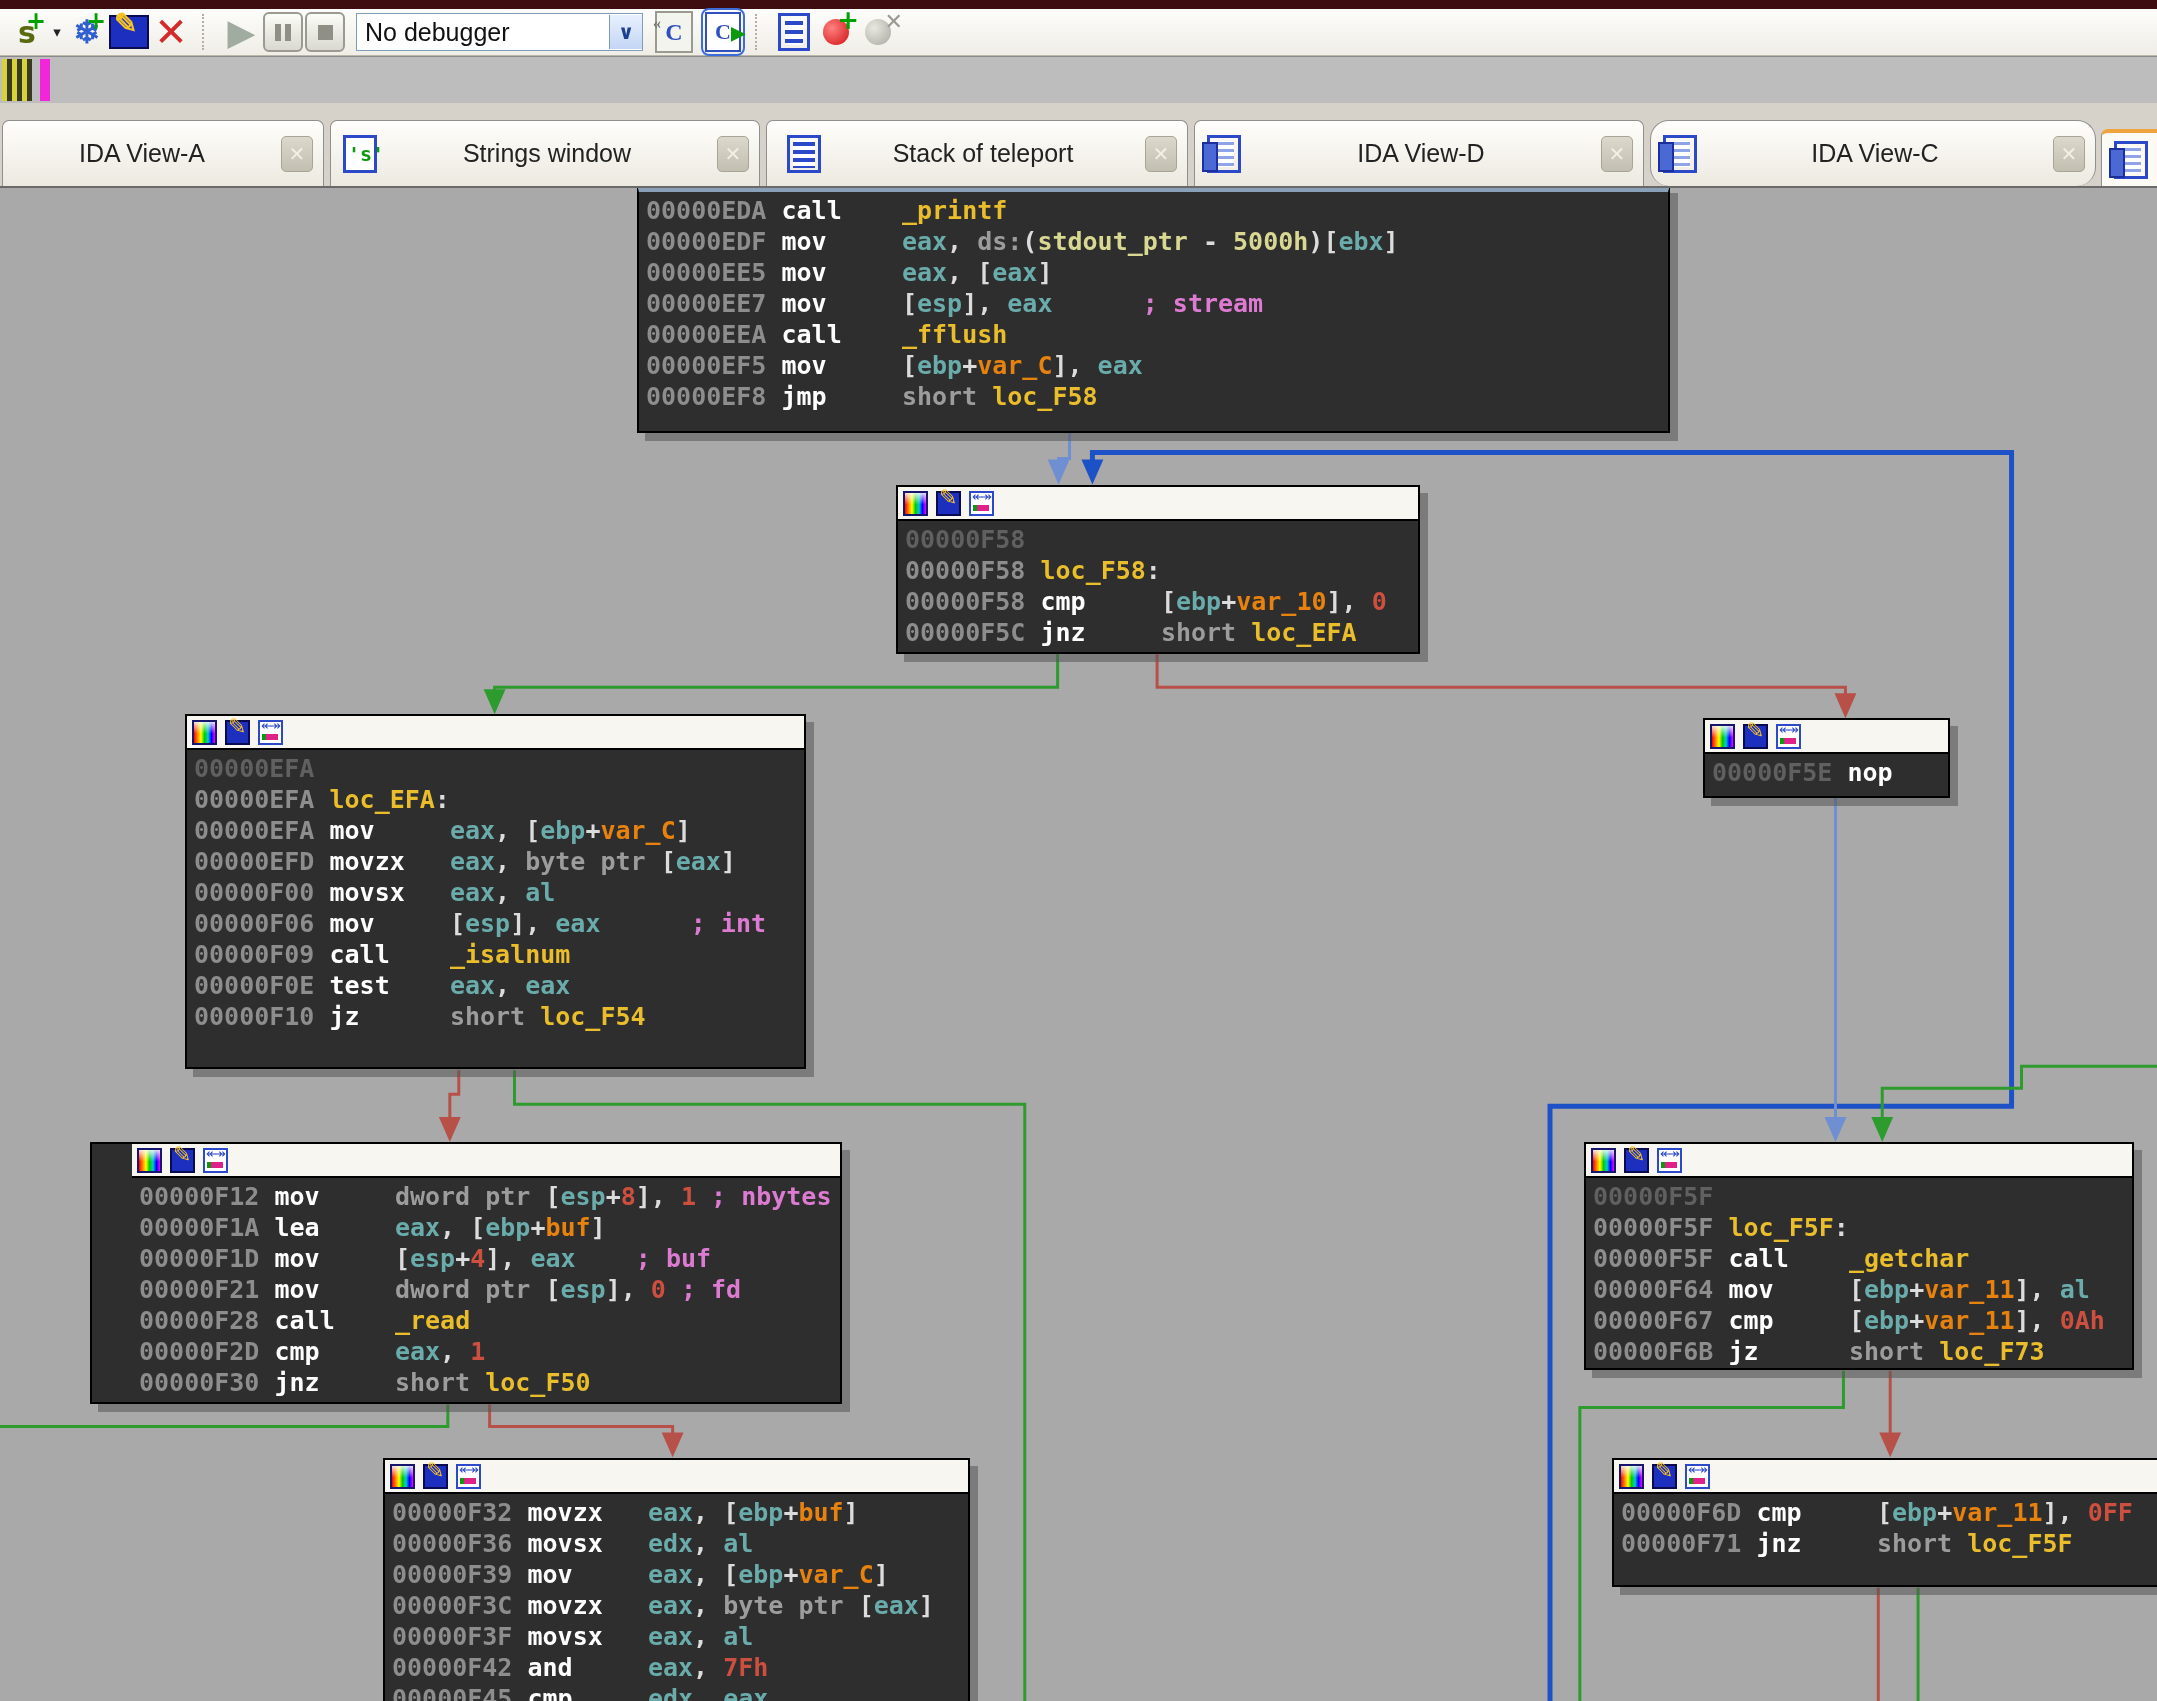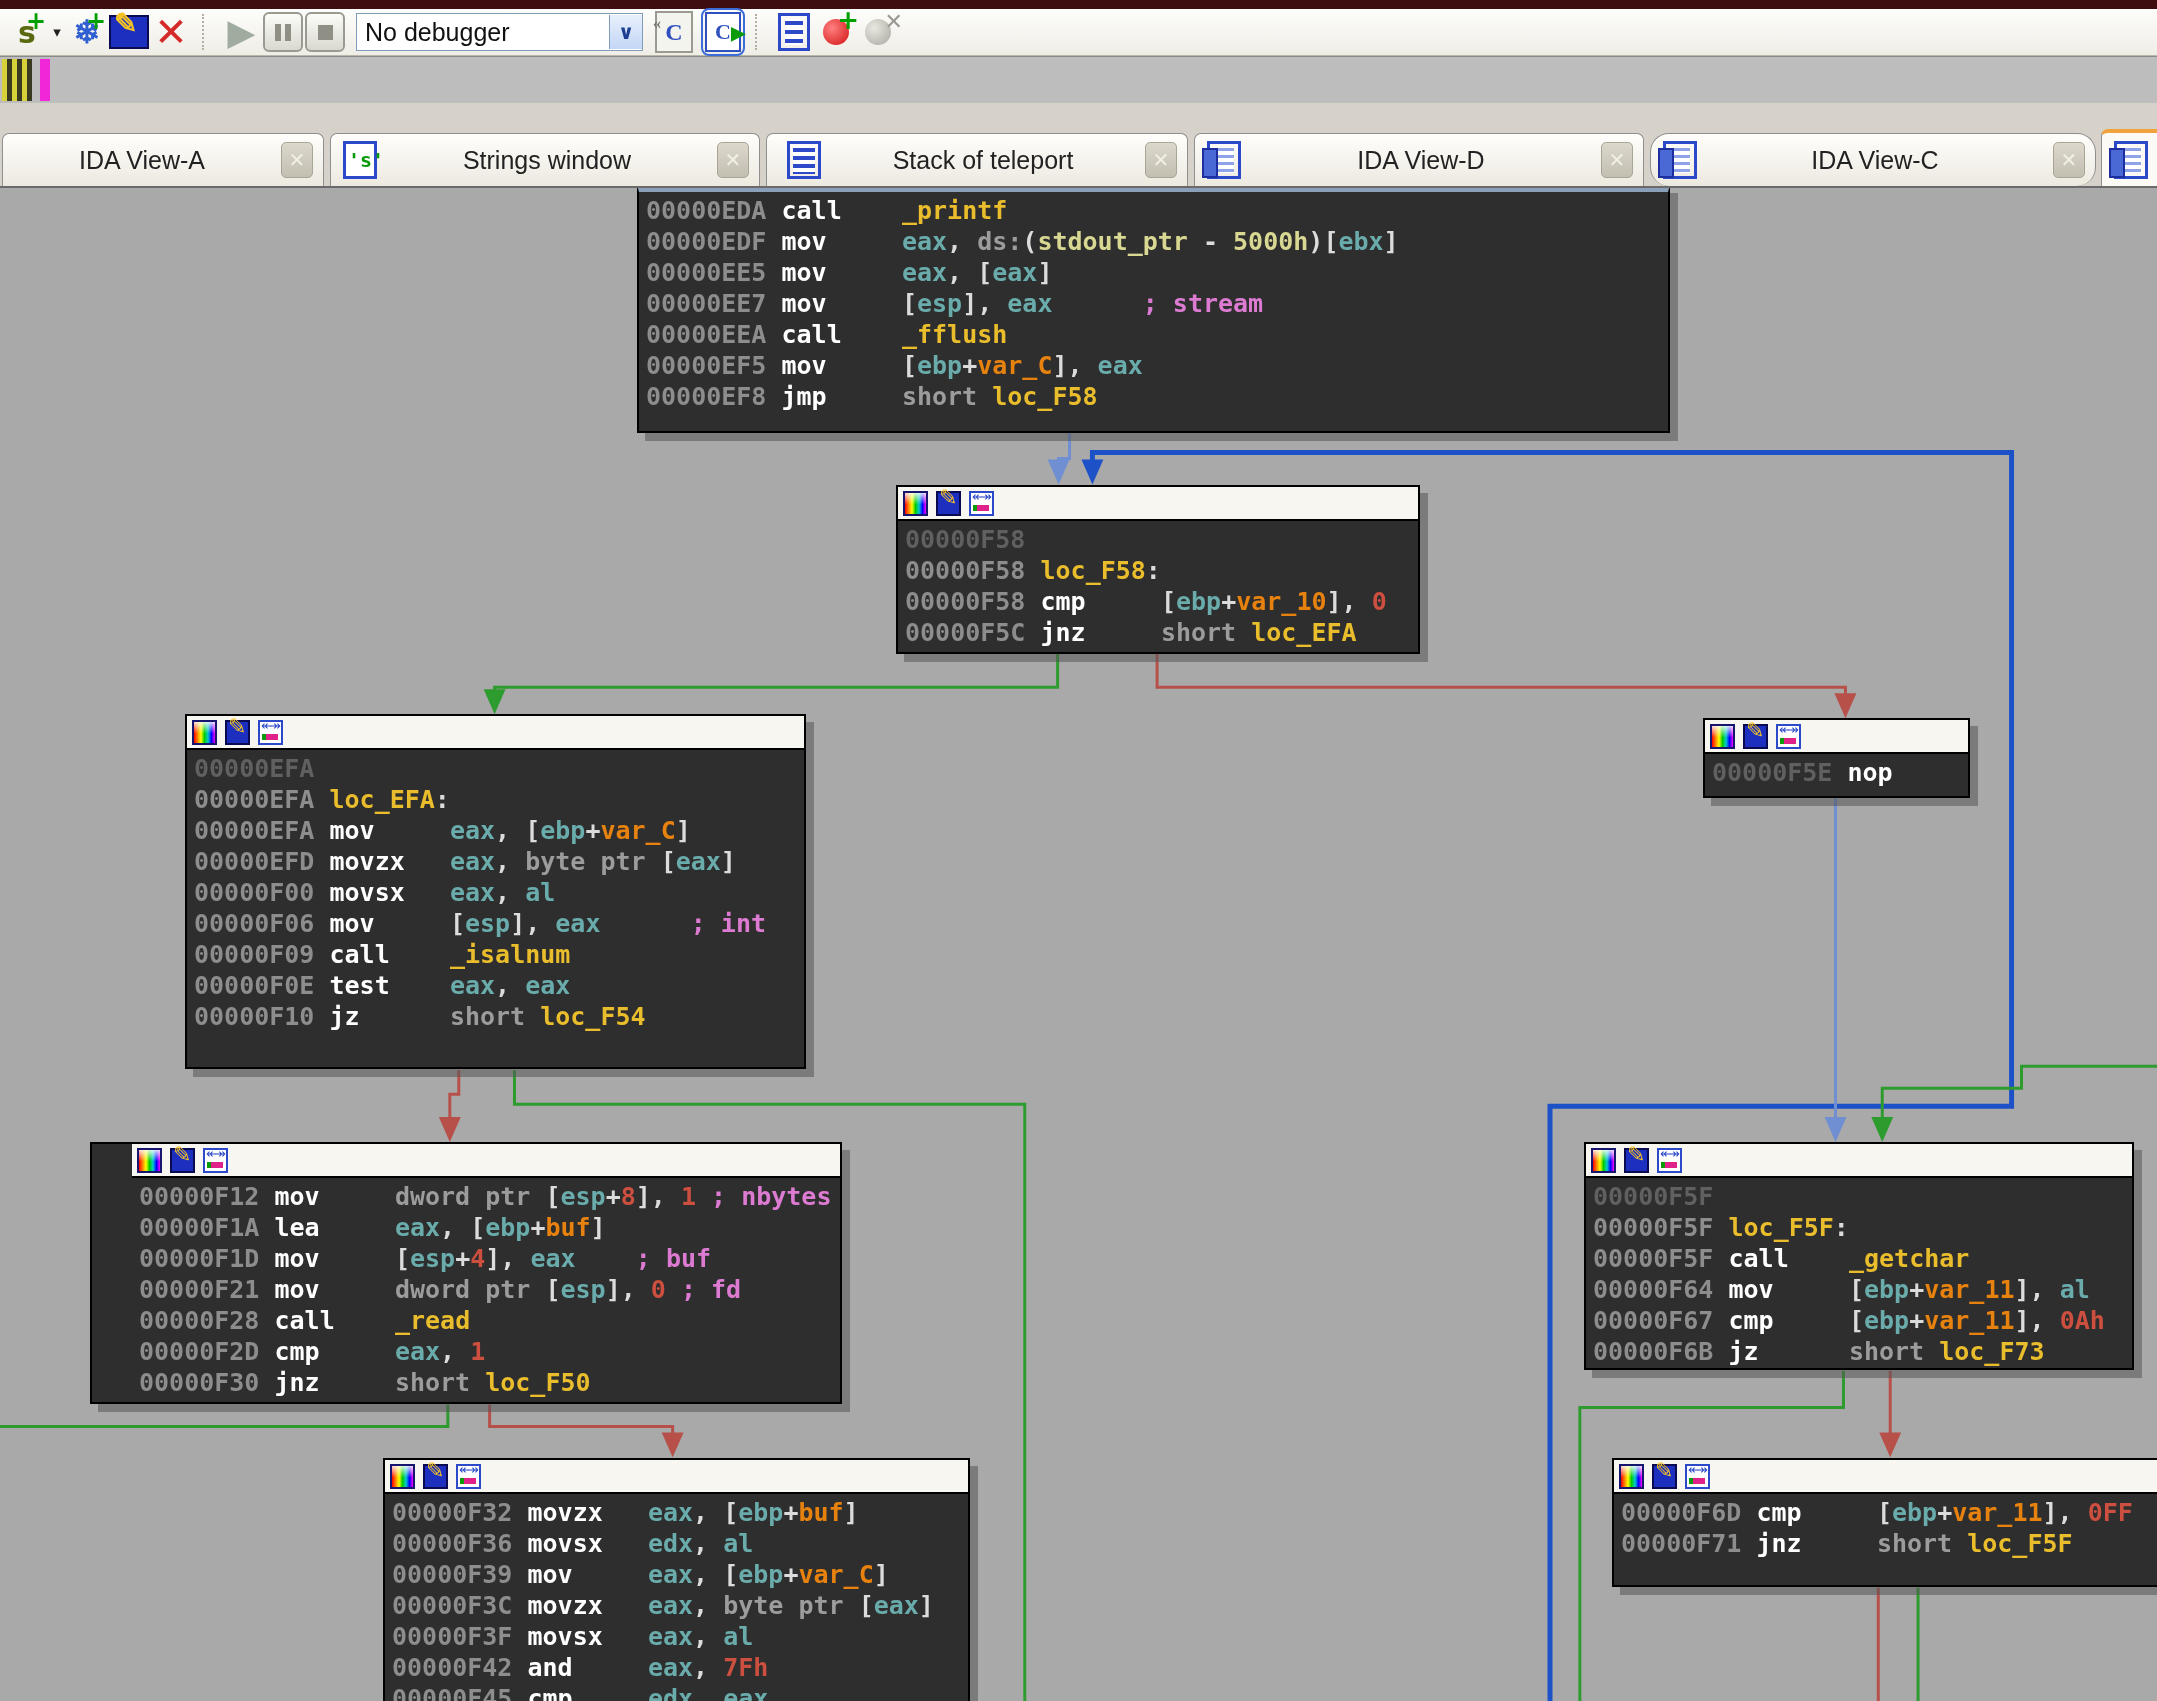--- a/index.html
+++ b/index.html
@@ -47,21 +47,21 @@
   .icon-bpdel:after{content:"✕";position:absolute;right:-12px;top:-10px;color:#9a9a92;font:bold 22px "DejaVu Sans",sans-serif;}
   
   #navband{position:absolute;top:56px;left:0;width:2157px;height:48px;background:#bdbdbd;z-index:6;
     border-top:1px solid #8a8a8a;border-bottom:1px solid #f4f4f4;box-sizing:border-box;}
   #nav-stripes{position:absolute;left:2px;top:2px;width:30px;height:42px;
     background:repeating-linear-gradient(90deg,#d8d23a 0 5px,#3a3a22 5px 10px);}
   #nav-marker{position:absolute;left:40px;top:2px;width:10px;height:42px;background:#f026d8;}
   
   #tabbar{position:absolute;top:103px;left:0;width:2157px;height:85px;background:#d6d2ca;z-index:6;}
   #tabbar:after{content:"";position:absolute;bottom:0;left:0;width:100%;height:2px;background:#6a6a6a;}
-  .tab{position:absolute;bottom:2px;height:53px;background:linear-gradient(#fffefb,#ece9e0);
+  .tab{position:absolute;bottom:2px;height:66px;background:linear-gradient(#fffefb,#ece9e0);
     border:1px solid #8f8f8f;border-bottom:none;border-radius:7px 7px 0 0;
     display:flex;align-items:center;box-sizing:border-box;}
   .tab.active{height:57px;border-top:4px solid #f0a23c;background:#fbfaf5;}
   .tab-label{flex:1;text-align:center;font-size:25px;color:#222;white-space:nowrap;overflow:hidden;}
   .tab-close{width:30px;height:34px;margin-right:10px;border-radius:5px;border:1px solid #a8a496;
     background:linear-gradient(#dcd8cc,#c2beb0);color:#f2f0e4;font:bold 20px "DejaVu Sans",sans-serif;
     display:flex;align-items:center;justify-content:center;flex:0 0 auto;}
   .tab-icon{width:34px;height:38px;margin-left:12px;flex:0 0 auto;position:relative;}
   .ti-strings{background:#fff;border:3px solid #2b49c8;box-sizing:border-box;}
   .ti-strings:after{content:"'s'";position:absolute;left:2px;top:4px;color:#0a9a0a;font:bold 20px "DejaVu Sans Mono",monospace;}
@@ -282,21 +282,21 @@
       <div class="code">
         <div class="cl"><span class="tk-a">00000F32</span><span class="tk-t"> </span><span class="tk-m">movzx</span><span class="tk-t">   </span><span class="tk-r">eax</span><span class="tk-p">, [</span><span class="tk-r">ebp</span><span class="tk-p">+</span><span class="tk-v">buf</span><span class="tk-p">]</span></div>
         <div class="cl"><span class="tk-a">00000F36</span><span class="tk-t"> </span><span class="tk-m">movsx</span><span class="tk-t">   </span><span class="tk-r">edx</span><span class="tk-p">, </span><span class="tk-r">al</span></div>
         <div class="cl"><span class="tk-a">00000F39</span><span class="tk-t"> </span><span class="tk-m">mov</span><span class="tk-t">     </span><span class="tk-r">eax</span><span class="tk-p">, [</span><span class="tk-r">ebp</span><span class="tk-p">+</span><span class="tk-v">var_C</span><span class="tk-p">]</span></div>
         <div class="cl"><span class="tk-a">00000F3C</span><span class="tk-t"> </span><span class="tk-m">movzx</span><span class="tk-t">   </span><span class="tk-r">eax</span><span class="tk-p">, </span><span class="tk-k">byte ptr </span><span class="tk-p">[</span><span class="tk-r">eax</span><span class="tk-p">]</span></div>
         <div class="cl"><span class="tk-a">00000F3F</span><span class="tk-t"> </span><span class="tk-m">movsx</span><span class="tk-t">   </span><span class="tk-r">eax</span><span class="tk-p">, </span><span class="tk-r">al</span></div>
         <div class="cl"><span class="tk-a">00000F42</span><span class="tk-t"> </span><span class="tk-m">and</span><span class="tk-t">     </span><span class="tk-r">eax</span><span class="tk-p">, </span><span class="tk-n">7Fh</span></div>
         <div class="cl"><span class="tk-a">00000F45</span><span class="tk-t"> </span><span class="tk-m">cmp</span><span class="tk-t">     </span><span class="tk-r">edx</span><span class="tk-p">, </span><span class="tk-r">eax</span></div>
       </div>
     </div>
-    <div class="block" style="left: 1703px; top: 718px; width: 267px; height: 80px;">
+    <div class="block" style="left: 1703px; top: 718px; width: 247px; height: 80px;">
       <div class="hdr">
         <span class="hicon palette"></span>
         <span class="hicon editblk"></span>
         <span class="hicon group"></span>
       </div>
       <div class="code">
         <div class="cl"><span class="tk-d">00000F5E</span><span class="tk-t"> </span><span class="tk-m">nop</span></div>
       </div>
     </div>
     <div class="block" style="left: 1584px; top: 1142px; width: 550px; height: 228px;">

